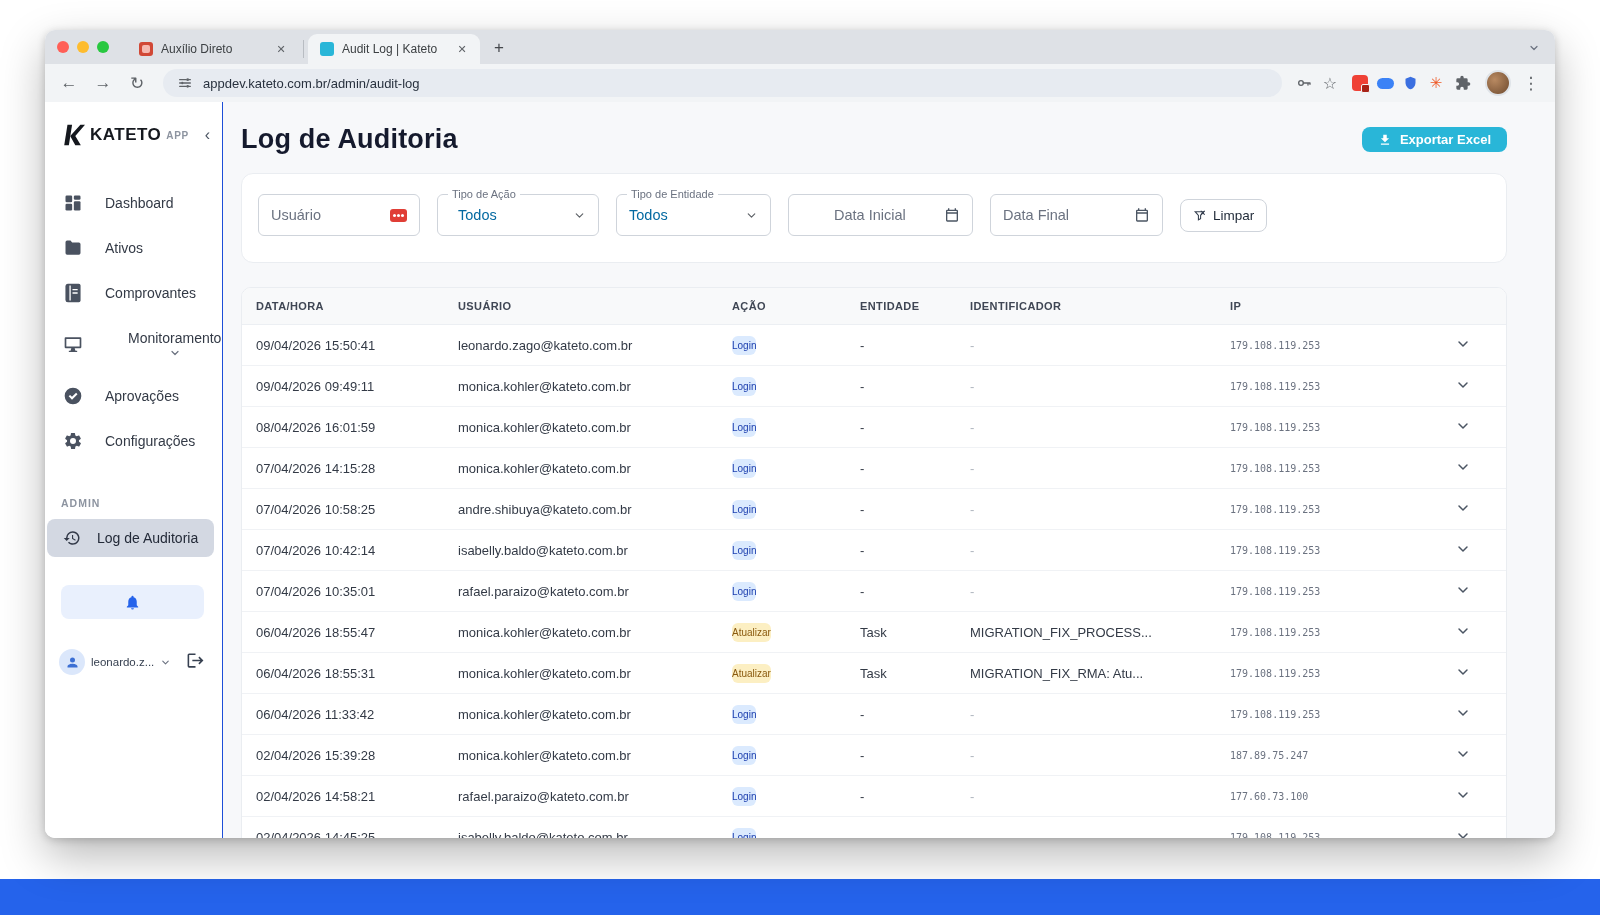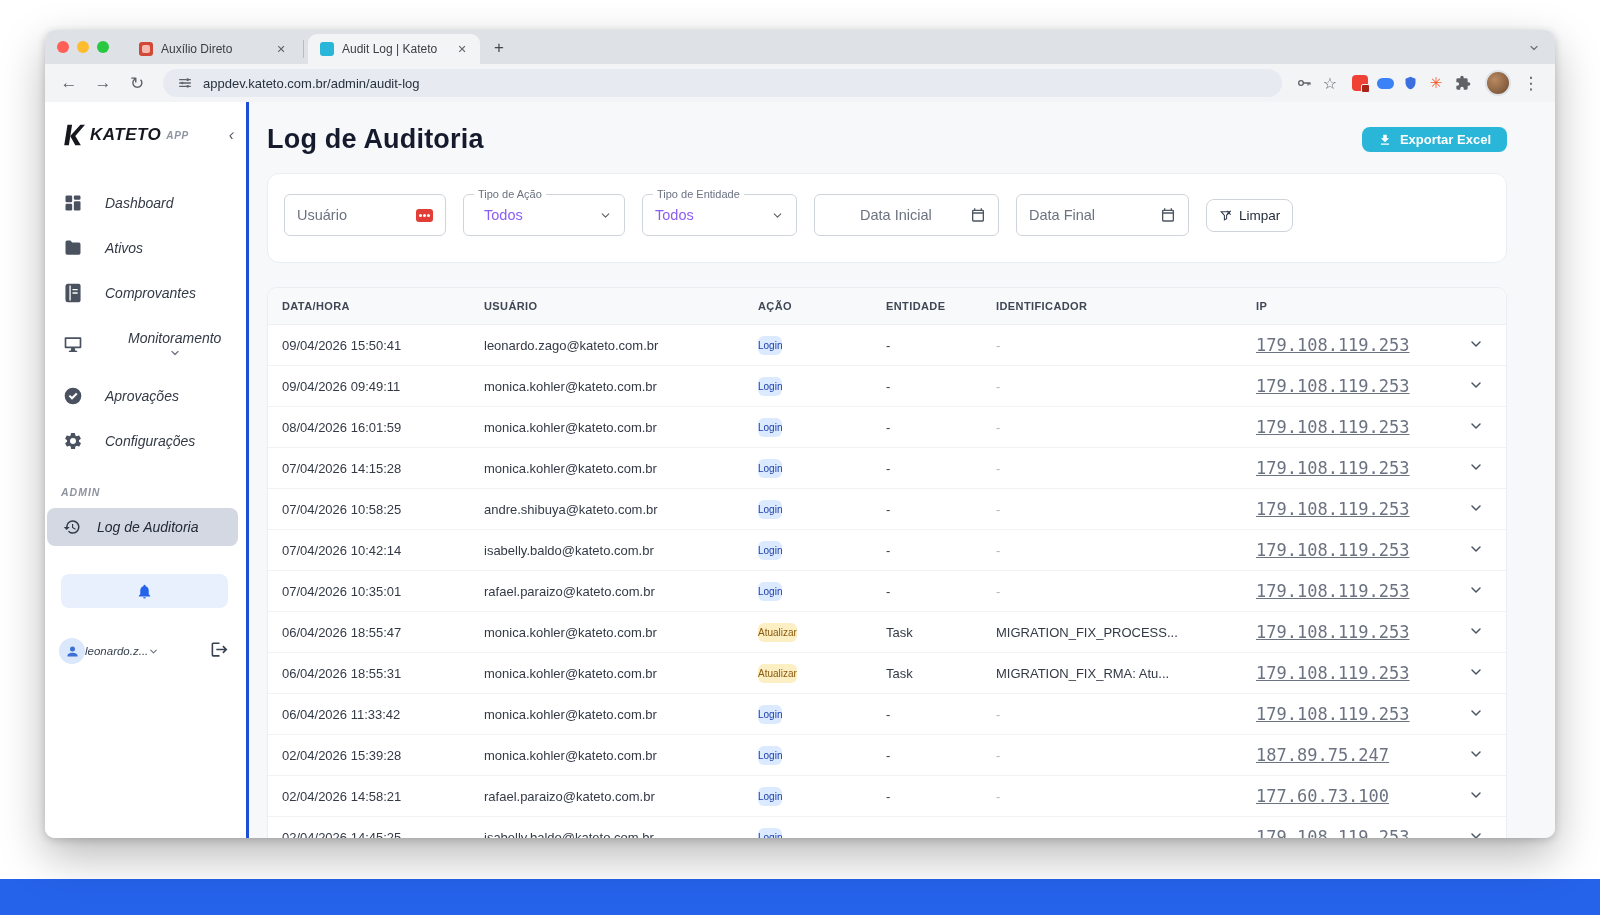--- a/index.html
+++ b/index.html
@@ -53,49 +53,49 @@
   .ext.blue-pill { width:17px; height:11px; border-radius:6px; background:#3b82f6; }
   .ext.shield svg { width:15px; height:16px; }
   .ext.burst { color:#ef5a28; font-size:15px; line-height:16px; text-align:center; }
   .avatar-btn { width:26px; height:26px; border-radius:50%; flex:none; cursor:pointer;
     background:radial-gradient(circle at 35% 35%, #b98a62, #6e4a2e); border:2px solid #dfe3e8; }
 
   
   .page { flex:1; display:flex; background:#f7f8fa; overflow:hidden; min-height:0; }
 
   
-  .sidebar { width:204px; flex:none; background:#fff; border-right:3px solid #1d4ed8; display:flex; flex-direction:column; padding-top:16px; overflow:hidden;font-style:italic; }
+  .sidebar { width:178px; flex:none; background:#fff; border-right:1px solid #1d4ed8; display:flex; flex-direction:column; padding-top:16px; overflow:hidden; }
   .brand-row { display:flex; align-items:center; padding:0 12px 0 16px; height:34px; }
   .brand-mark { width:24px; height:24px; flex:none; }
   .brand-name { font-size:17px; font-weight:800; color:#15181e; letter-spacing:.5px; margin-left:5px; }
   .brand-suffix { font-size:10px; font-weight:700; color:#8d94a0; margin-left:5px; letter-spacing:.6px; }
   .collapse-btn { margin-left:auto; color:#4b5563; font-size:16px; cursor:pointer; line-height:1; }
 
   .nav { margin-top:28px; display:flex; flex-direction:column; }
   .nav-item { display:flex; align-items:center; height:45px; padding-left:18px; cursor:pointer; color:#3d4450; }
   .nav-item .nav-icon { width:20px; height:20px; flex:none; color:#4a5260; }
   .nav-item .nav-icon svg { width:20px; height:20px; }
   .nav-label { font-size:14px; margin-left:22px; color:#333a46; }
   .nav-item.group { height:58px; }
   .group .label-stack { display:flex; flex-direction:column; align-items:center; margin-left:45px; }
   .group .label-stack .nav-label { margin-left:0; }
   .mini-chev { width:12px; height:12px; color:#6b7280; margin-top:1px; }
 
-  .admin-label { font-size:10.5px; font-weight:700; color:#8d94a0; letter-spacing:1px; padding-left:16px; margin-top:23px; }
+  .admin-label { font-size:10.5px; font-weight:700; color:#8d94a0; letter-spacing:1px; padding-left:16px; margin-top:34px; }
   .admin-item { display:flex; align-items:center; height:38px; margin:10px 8px 0 2px; padding-left:16px;
     background:#d3d8e2; border-radius:8px; cursor:pointer; }
   .admin-item .nav-icon { width:18px; height:18px; color:#323948; }
   .admin-item .nav-icon svg { width:18px; height:18px; }
   .admin-item .nav-label { font-size:14px; font-weight:500; color:#232a38; margin-left:16px; }
 
   .bell-btn { margin:28px 18px 0 16px; height:34px; background:#e9f0fd; border:none; border-radius:8px;
     display:flex; align-items:center; justify-content:center; cursor:pointer; }
   .bell-btn svg { width:17px; height:17px; color:#2563eb; }
 
-  .user-row { display:flex; align-items:center; margin:30px 14px 16px 14px; }
+  .user-row { display:flex; align-items:center; margin:30px 14px 16px 14px; gap:6px; }
   .user-avatar { width:26px; height:26px; border-radius:50%; background:#dbe7fb; display:flex; align-items:center; justify-content:center; flex:none; cursor:pointer; }
   .user-avatar svg { width:15px; height:15px; color:#3b6fd4; }
   .user-name { font-size:11.5px; color:#374151; max-width:64px; white-space:nowrap; overflow:hidden; cursor:pointer; }
   .user-chev { width:11px; height:11px; color:#6b7280; cursor:pointer; }
   .logout-btn { margin-left:auto; width:22px; height:22px; color:#374151; cursor:pointer; }
   .logout-btn svg { width:19px; height:19px; }
 
   
   .main { flex:1; min-width:0; padding:20px 48px 0 18px; display:flex; flex-direction:column; overflow:hidden; }
   .title-row { display:flex; align-items:center; justify-content:space-between; margin-top:2px; }
@@ -107,40 +107,40 @@
   
   .filter-card { margin-top:18px; background:#fff; border:1px solid #eaedf1; border-radius:12px;
     padding:20px 16px 26px 16px; display:flex; align-items:center; gap:17px; flex:none; }
   .f-input { position:relative; height:42px; border:1px solid #cfd4db; border-radius:6px; background:#fff;
     display:flex; align-items:center; padding:0 12px; }
   .f-input input { border:none; outline:none; background:transparent; font-size:14.5px; color:#1f2937; width:100%;
     font-family:inherit; }
   .f-input input::placeholder { color:#6b7280; }
   .f-label { position:absolute; top:-7px; left:10px; background:#fff; padding:0 4px; font-size:11px; color:#6b7280; }
   .f-select { cursor:pointer; }
-  .f-value { font-size:14.5px; color:#8b5cf6; flex:1; }
+  .f-value { font-size:14.5px; color:#0369a1; flex:1; }
   .sel-chev { width:13px; height:13px; color:#5f6368; flex:none; }
   .cal-icon { width:16px; height:16px; color:#4b5563; flex:none; cursor:pointer; }
   .pm-icon { width:17px; height:13px; background:#e03e36; border-radius:3px; flex:none; position:relative; cursor:pointer; }
   .pm-icon::after { content:""; position:absolute; left:3px; top:5px; width:3px; height:3px; border-radius:50%; background:#fff;
     box-shadow:4px 0 0 #fff, 8px 0 0 #fff; }
   .w-usuario { width:162px; } .w-acao { width:162px;padding-left:20px; } .w-entidade { width:155px; }
   .w-dini { width:185px;padding-left:45px; } .w-dfin { width:173px; }
   .limpar-btn { display:flex; align-items:center; gap:7px; height:33px; padding:0 12px; border:1px solid #cfd4db;
     background:#fff; border-radius:8px; font-size:13.5px; color:#1f2937; cursor:pointer; font-family:inherit; }
   .limpar-btn svg { width:13px; height:13px; color:#374151; }
 
   
   .table-card { margin-top:24px; background:#fff; border:1px solid #eaedf1; border-radius:10px; overflow:hidden; flex:none; }
   .tgrid { display:grid; grid-template-columns:202px 274px 128px 110px 260px 190px 1fr; align-items:center; padding-left:14px; }
   .thead { height:37px; background:#f8f9fa; border-bottom:1px solid #eceff3; }
   .th { font-size:11px; font-weight:700; color:#3f4654; letter-spacing:.4px; }
   .trow { height:41px; border-bottom:1px solid #f0f2f5; }
   .td { font-size:13px; color:#333a46; white-space:nowrap; overflow:hidden; text-overflow:ellipsis; padding-right:10px; }
-  .td-ip { font-family:"DejaVu Sans Mono", monospace; font-size:17px; color:#6b7280;text-decoration:underline; }
+  .td-ip { font-family:"DejaVu Sans Mono", monospace; font-size:10px; color:#6b7280; }
   .badge { display:inline-block; padding:4px 0; border-radius:6px; font-size:10px; }
   .badge-login { background:#dbeafe; color:#1e40af; }
   .badge-update { background:#fcefc3; color:#8a5a0f; }
   .dash-muted { color:#b0b6bf; }
   .expand-btn { background:none; border:none; cursor:pointer; color:#4b5563; width:24px; height:24px; padding:0; }
   .expand-btn svg { width:16px; height:16px; }
   .td-expand { display:flex; justify-content:center; padding-right:0; }
 </style>
 </head>
 <body>

